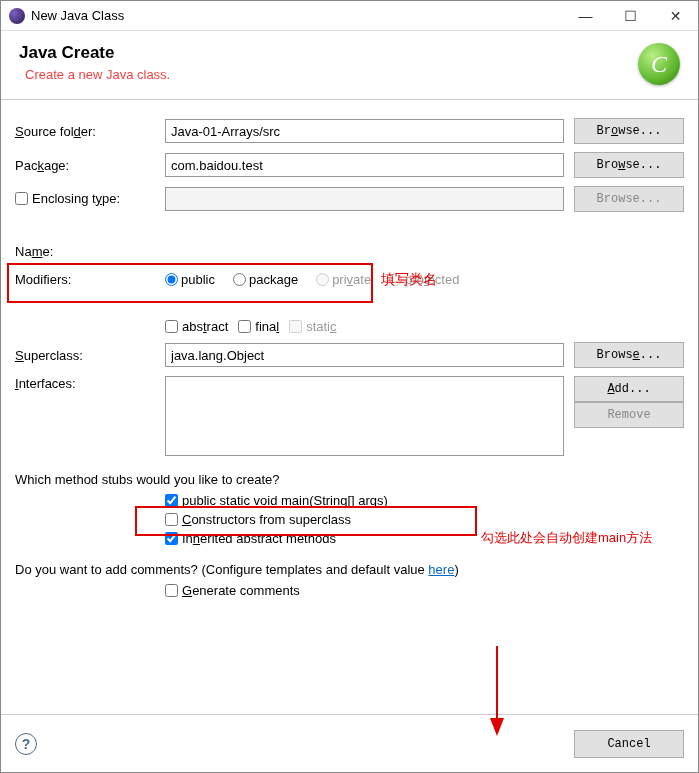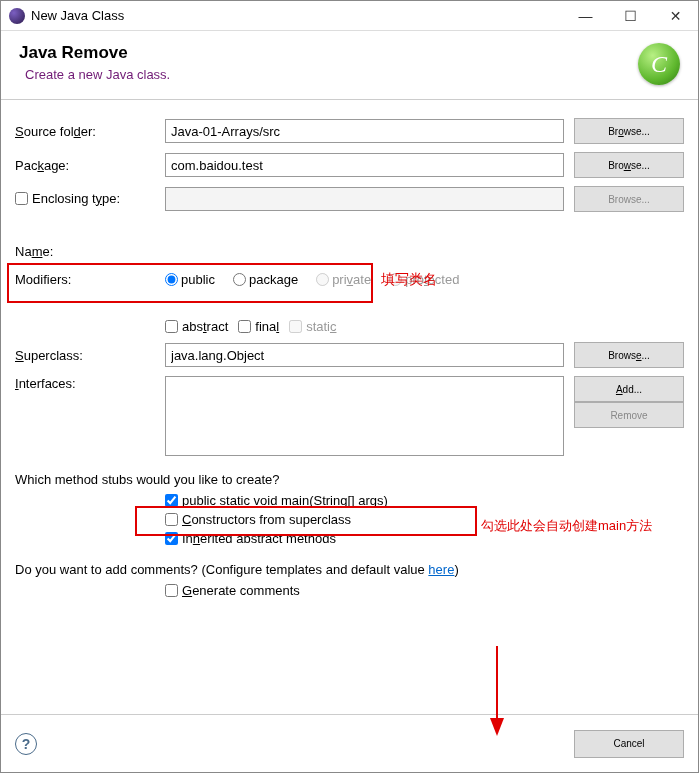--- a/index.html
+++ b/index.html
@@ -35,21 +35,21 @@
     font-size: 14px; color: #333;
   }
   .header {
     padding: 12px 18px 14px 18px;
     border-bottom: 1px solid #ccc;
     display: flex;
     justify-content: space-between;
     align-items: flex-start;
   }
   .header-title { font-size: 17px; font-weight: 600; margin-bottom: 4px; }
-  .header-sub { font-size: 13px; color: #701a75; margin-left: 6px; }
+  .header-sub { font-size: 13px; color: #ef4444; margin-left: 6px; }
   .header-icon {
     width: 42px; height: 42px;
     border-radius: 50%;
     background: radial-gradient(circle at 35% 30%, #b8f084, #5fb82e 60%, #2e7a10);
     display: flex; align-items: center; justify-content: center;
     color: #fff; font-size: 24px; font-family: Georgia, serif; font-style: italic;
     box-shadow: 0 1px 3px rgba(0,0,0,0.3);
   }
   .main {
     padding: 18px 14px 10px 14px;
@@ -82,23 +82,23 @@
     padding: 2px 5px;
     font-size: 13px;
     font-family: inherit;
   }
   input[type="text"]:disabled { background: #f4f4f4; color: #888; }
   .btn {
     height: 26px;
     width: 100%;
     background: #e1e1e1;
     border: 1px solid #adadad;
-    font-size: 10px;
+    font-size: 12px;
     cursor: pointer;
-    font-family: Liberation Sans, sans-serif;
+    font-family: Liberation Mono, monospace;
   }
   .btn:disabled { color: #888; cursor: default; }
   .checkbox-label { display: inline-flex; align-items: center; gap: 4px; }
   .checkbox-label input { margin: 0; }
   .radio-group { display: flex; gap: 18px; flex-wrap: wrap; }
   .radio-label { display: inline-flex; align-items: center; gap: 3px; }
   .radio-label input { margin: 0; }
   .radio-label.disabled { color: #999; }
   .check-group { display: flex; gap: 10px; margin-top: 20px; }
   .textarea-box {
@@ -156,21 +156,21 @@
   <div class="titlebar-title">New Java Class</div>
   <div class="win-btns">
     <div class="win-btn">—</div>
     <div class="win-btn">☐</div>
     <div class="win-btn">✕</div>
   </div>
 </div>
 
 <div class="header">
   <div>
-    <div class="header-title">Java Remove</div>
+    <div class="header-title">Java Create</div>
     <div class="header-sub">Create a new Java class.</div>
   </div>
   <div class="header-icon">C</div>
 </div>
 
 <div class="main">
 
   <div class="row">
     <div class="label"><span class="mnemonic">S</span>ource fol<span class="mnemonic">d</span>er:</div>
     <div class="mid">
@@ -304,18 +304,18 @@
 <div class="footer">
   <div class="help-icon">?</div>
   <div class="footer-spacer"></div>
   <button class="btn">Cancel</button>
 </div>
 
 <div class="annot-box" style="left:6px; top:262px; width:366px; height:40px;"></div>
 <div class="annot-text" style="left:380px; top:270px;">填写类名</div>
 
 <div class="annot-box" style="left:134px; top:505px; width:342px; height:30px;"></div>
-<div class="annot-text" style="left:480px; top:516px; font-size:13px;">勾选此处会自动创建main方法</div>
+<div class="annot-text" style="left:480px; top:528px; font-size:13px;">勾选此处会自动创建main方法</div>
 
 <svg class="arrow" style="left:486px; top:645px; width:20px; height:90px;" viewBox="0 0 20 90">
   <line x1="10" y1="0" x2="10" y2="75" stroke="#e00000" stroke-width="2"></line>
   <polygon points="10,90 3,72 17,72" fill="#e00000"></polygon>
 </svg>
 
 </body></html>

